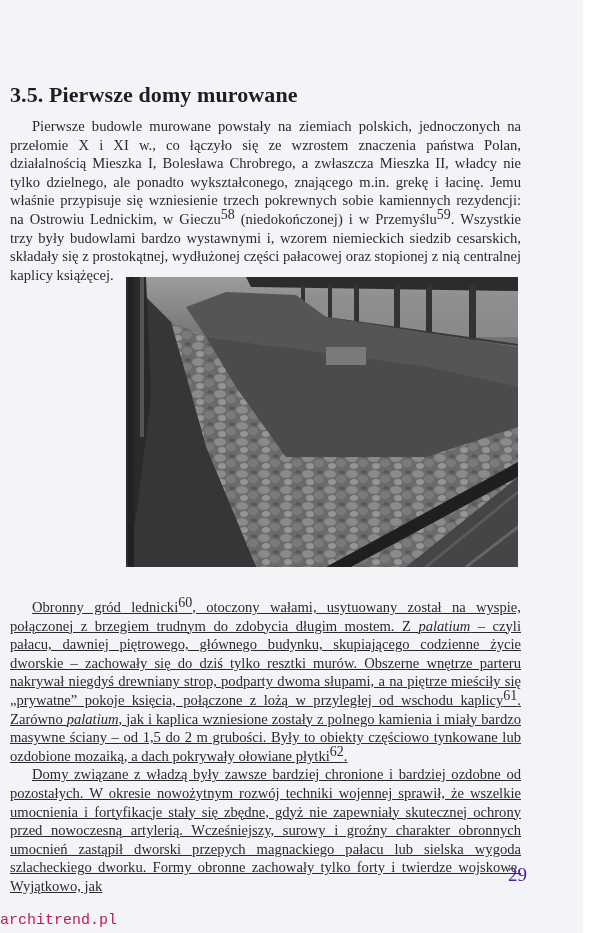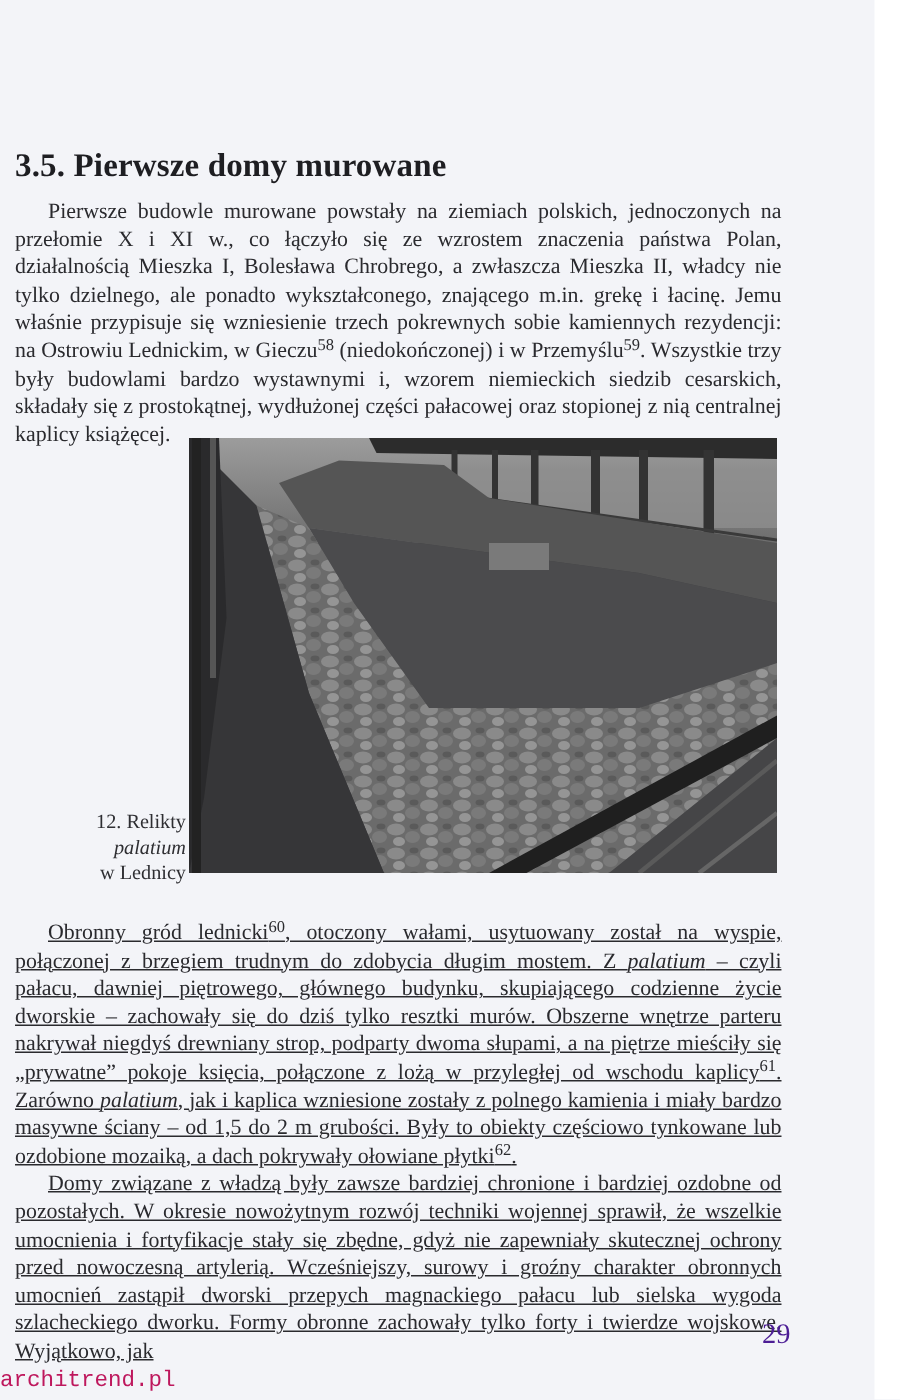--- a/index.html
+++ b/index.html
@@ -8,34 +8,34 @@
     background: #f3f4f8;
     position: relative;
     font-family: "Liberation Serif", "DejaVu Serif", serif;
     color: #2a2a2e;
   }
   .right-strip {
     position: absolute; left: 583px; top: 0; width: 17px; height: 933px;
     background: #ffffff;
   }
   .page {
-    position: absolute; left: 0; top: 15px; width: 583px; height: 803px;
+    position: absolute; left: 0; top: 0; width: 583px; height: 803px;
   }
   .heading {
     position: absolute; left: 10px; top: 82px;
     font-size: 22px; font-weight: bold; color: #1e1e22;
     margin: 0; letter-spacing: 0.1px;
   }
   .block {
     position: absolute; left: 10px; width: 511px;
     font-size: 14.6px; line-height: 18.6px;
     text-align: justify; margin: 0;
   }
   .block p { margin: 0; text-indent: 22px; }
-  sup { font-size: 11px; vertical-align: 5px; line-height: 0; }
+  sup { font-size: 14px; vertical-align: 5px; line-height: 0; }
   .block1 { top: 117px; }
   .block2 { top: 598px; text-decoration: underline; }
   .figure {
     position: absolute; left: 126px; top: 277px; width: 392px; height: 290px;
     background: #3a3a3c; overflow: hidden;
   }
   .caption {
     position: absolute; left: 52px; top: 524px; width: 72px;
     font-size: 13.5px; line-height: 17px; text-align: right; color: #2e2e32;
   }
@@ -109,25 +109,20 @@
 
       <polygon points="200,290 392,185 392,200 225,290" fill="#1f1f1f"></polygon>
       <line x1="300" y1="290" x2="392" y2="215" stroke="#5a5a5a" stroke-width="3"></line>
       <line x1="340" y1="290" x2="392" y2="250" stroke="#666" stroke-width="3"></line>
 
       <rect x="2" y="0" width="6" height="290" fill="#222"></rect>
       <rect x="14" y="0" width="4" height="160" fill="#555"></rect>
     </svg>
   </div>
 
-  <div class="caption">
-    <span>12. Relikty</span>
-    <span class="it">palatium</span>
-    <span>w Lednicy</span>
-  </div>
 
   <div class="block block2">
     <p><span>Obronny gród lednicki</span><sup>60</sup><span>, otoczony wałami, usytuowany został na wyspie, połączonej z brzegiem trudnym do zdobycia długim mostem. Z </span><span class="it-inline">palatium</span><span> – czyli pałacu, dawniej piętrowego, głównego budynku, skupiającego codzienne życie dworskie – zachowały się do dziś tylko resztki murów. Obszerne wnętrze parteru nakrywał niegdyś drewniany strop, podparty dwoma słupami, a na piętrze mieściły się „prywatne” pokoje księcia, połączone z lożą w przyległej od wschodu kaplicy</span><sup>61</sup><span>. Zarówno </span><span class="it-inline">palatium</span><span>, jak i kaplica wzniesione zostały z polnego kamienia i miały bardzo masywne ściany – od 1,5 do 2 m grubości. Były to obiekty częściowo tynkowane lub ozdobione mozaiką, a dach pokrywały ołowiane płytki</span><sup>62</sup><span>.</span></p>
     <p>Domy związane z władzą były zawsze bardziej chronione i bardziej ozdobne od pozostałych. W okresie nowożytnym rozwój techniki wojennej sprawił, że wszelkie umocnienia i fortyfikacje stały się zbędne, gdyż nie zapewniały skutecznej ochrony przed nowoczesną artylerią. Wcześniejszy, surowy i groźny charakter obronnych umocnień zastąpił dworski przepych magnackiego pałacu lub sielska wygoda szlacheckiego dworku. Formy obronne zachowały tylko forty i twierdze wojskowe. Wyjątkowo, jak</p>
   </div>
 
   <div class="page-number">29</div>
 </div>
 
 <div class="watermark">architrend.pl</div>

